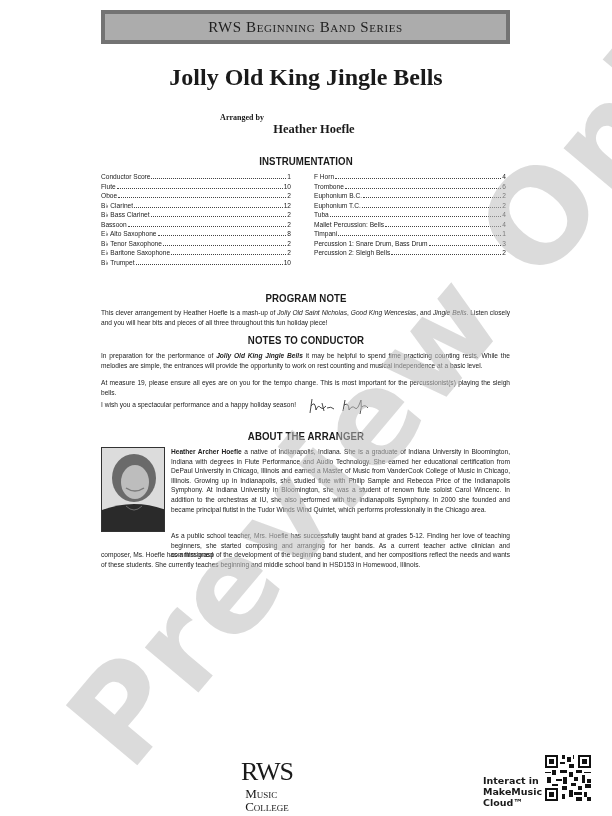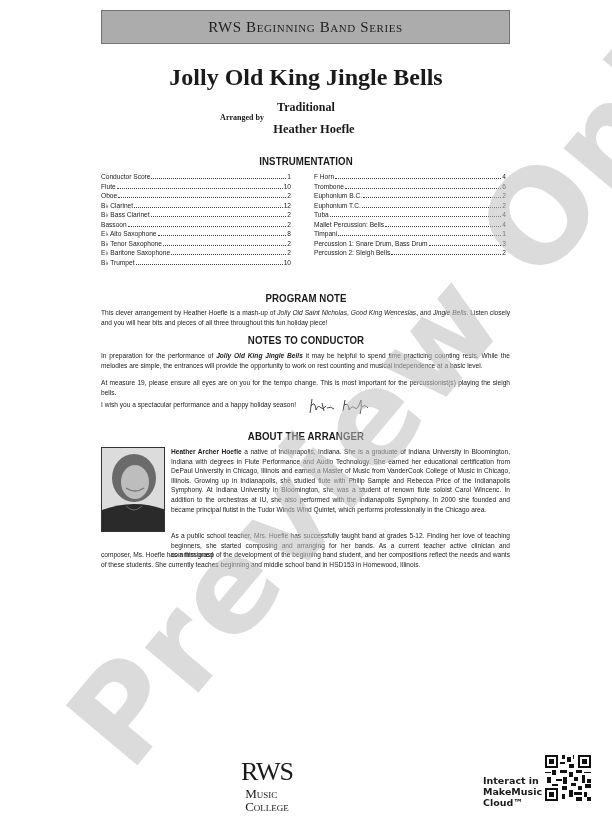--- a/index.html
+++ b/index.html
@@ -5,21 +5,21 @@
   html, body { margin: 0; padding: 0; }
   body {
     width: 612px; height: 816px; position: relative; overflow: hidden;
     background: #ffffff; color: #1a1a1a;
     font-family: "Liberation Sans", sans-serif;
   }
   .page { position: absolute; left: 0; top: 0; width: 612px; height: 816px; }
 
   .series-bar {
     position: absolute; left: 101px; top: 10px; width: 409px; height: 34px;
-    background: #acacac; border: 1px solid #737373; box-sizing: border-box;
+    background: #acacac; border: 4px solid #737373; box-sizing: border-box;
     display: flex; align-items: center; justify-content: center;
     font-family: "Liberation Serif", serif; font-size: 15px; color: #1e1e1e;
     font-variant: small-caps; letter-spacing: 0.6px;
   }
 
   .title {
     position: absolute; left: 0; width: 612px; top: 64px; text-align: center;
     font-family: "Liberation Serif", serif; font-weight: bold; font-size: 24px; color: #1a1a1a;
   }
   .composer { position: absolute; left: 0; width: 612px; top: 100px; text-align: center;
@@ -84,21 +84,20 @@
 </head>
 <body>
 
 <div class="page">
 
   <div class="series-bar">
     <span>RWS Beginning Band Series</span>
   </div>
 
   <div class="title">Jolly Old King Jingle Bells</div>
-  <div class="composer">Traditional</div>
   <div class="arranged-by">Arranged by</div>
   <div class="arranger">Heather Hoefle</div>
 
   <div class="section-heading" style="top:155px;">INSTRUMENTATION</div>
 
   <div class="instr-col instr-left">
     <div class="instr-row">
         <span class="name">Conductor Score</span>
         <span class="dots"></span>
         <span class="qty">1</span>

